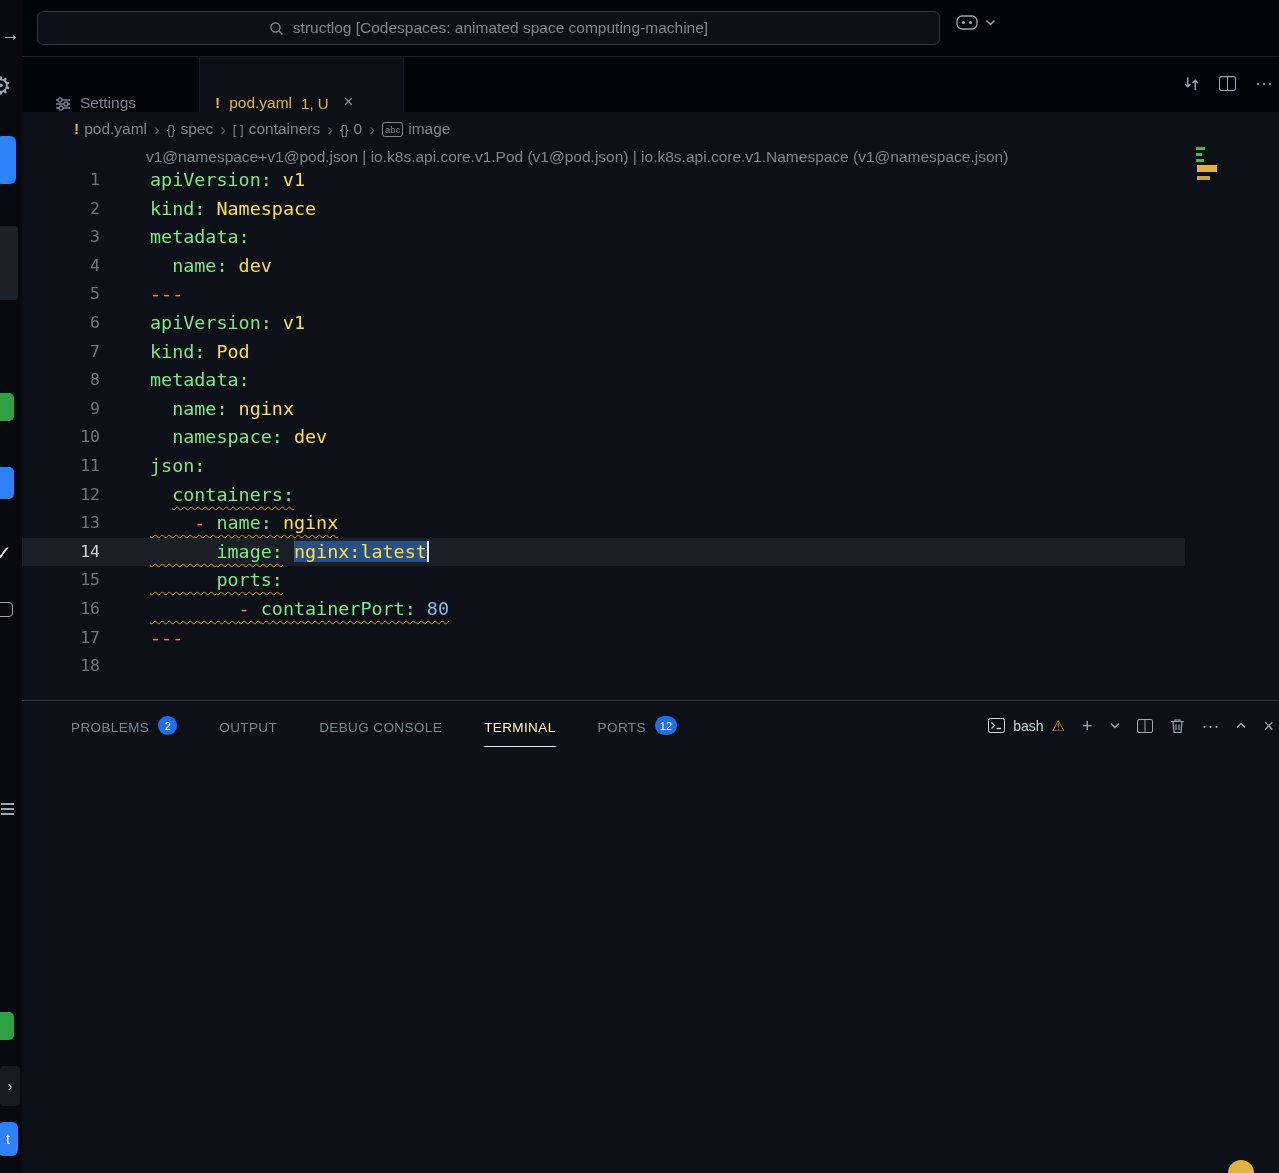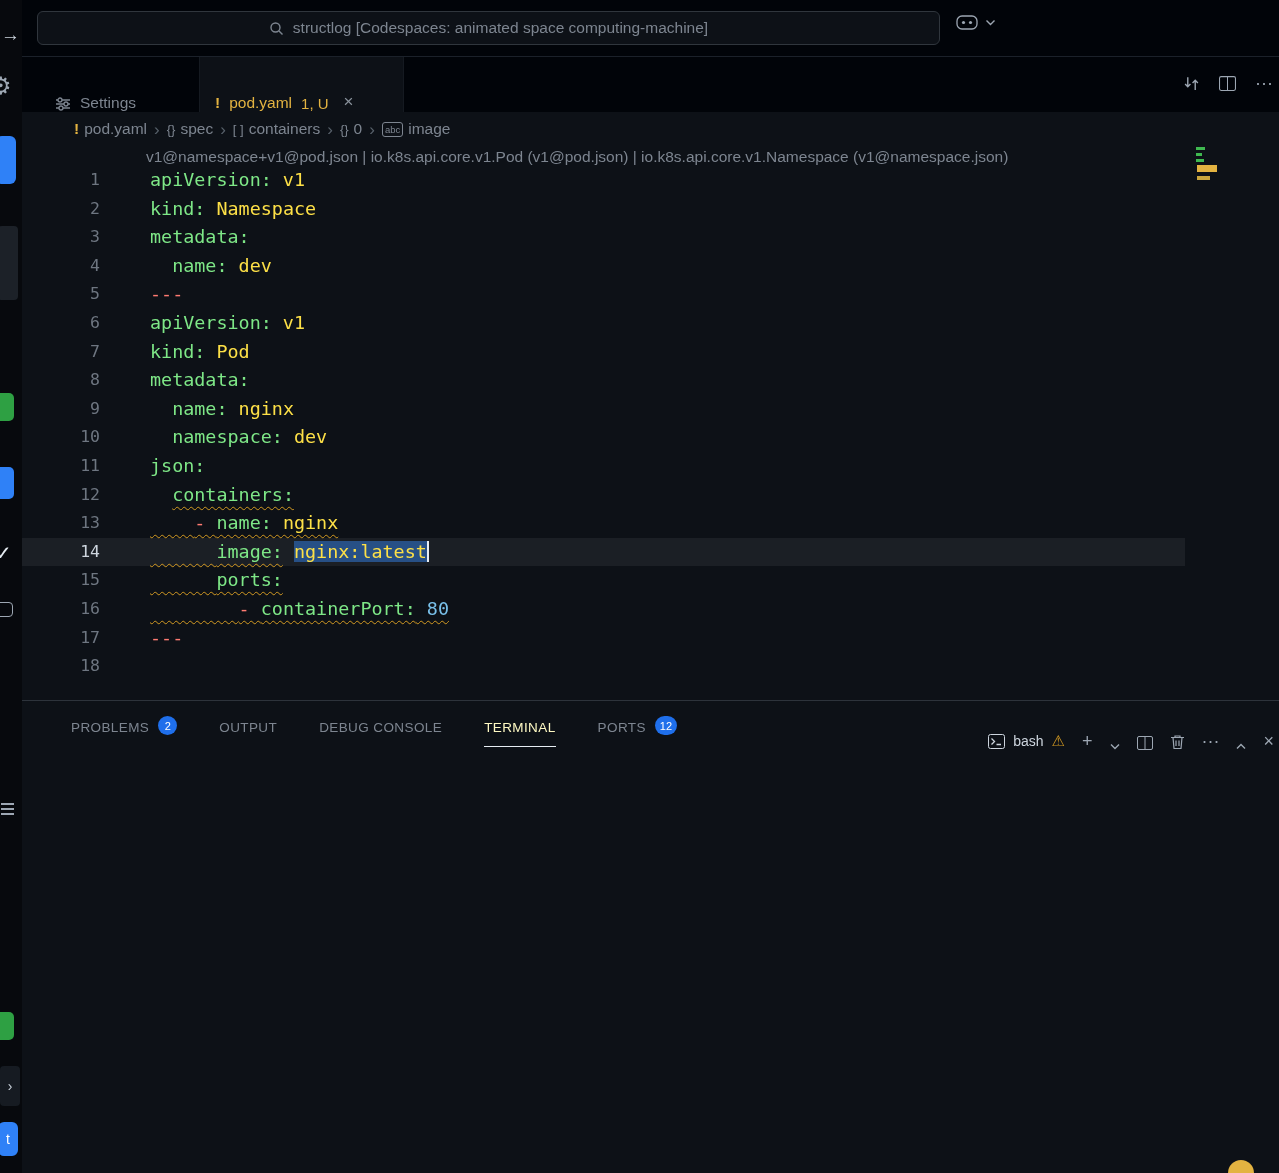--- a/index.html
+++ b/index.html
@@ -54,21 +54,21 @@
   .cursor{display:inline-block;width:2px;height:21px;background:#e6edf3;vertical-align:-4px}
 
   
   #panel{position:absolute;left:22px;top:700px;width:1257px;height:473px;border-top:1px solid #2d333b;background:#0d1117}
   #panel-tabs{position:absolute;left:49px;top:0;height:49px;display:flex;gap:42px;align-items:stretch;font-size:13.5px;letter-spacing:.4px;color:#7d8590}
   .ptab{display:flex;align-items:center;gap:9px}
   .ptab .lbl{padding:15px 0 11px;border-bottom:1.5px solid transparent}
   .ptab.active{color:#fef9c3}
   .ptab.active .lbl{border-bottom-color:#e6edf3}
   .pbadge{background:#1f6feb;color:#fff;font-size:11px;min-width:19px;height:19px;border-radius:10px;display:inline-flex;align-items:center;justify-content:center;padding:0 5px;letter-spacing:0}
-  #panel-actions{position:absolute;right:5px;top:0;height:49px;display:flex;align-items:flex-end;gap:17px;color:#9da7b3}
+  #panel-actions{position:absolute;right:5px;top:0;height:49px;display:flex;align-items:center;gap:17px;color:#9da7b3}
   #bash-label{display:flex;align-items:center;gap:8px;color:#cdd5de;font-size:14px}
   .warn-tri{color:#d29922;font-size:15px}
   .pa-glyph{font-size:18px;line-height:1;color:#9da7b3}
 
   .mm-mark{position:absolute;z-index:3}
   #emoji-fragment{position:absolute;left:1228px;top:1160px;width:26px;height:26px;border-radius:50%;background:#e3b341;z-index:50}
   svg{display:block}
 </style>
 </head>
 <body>

